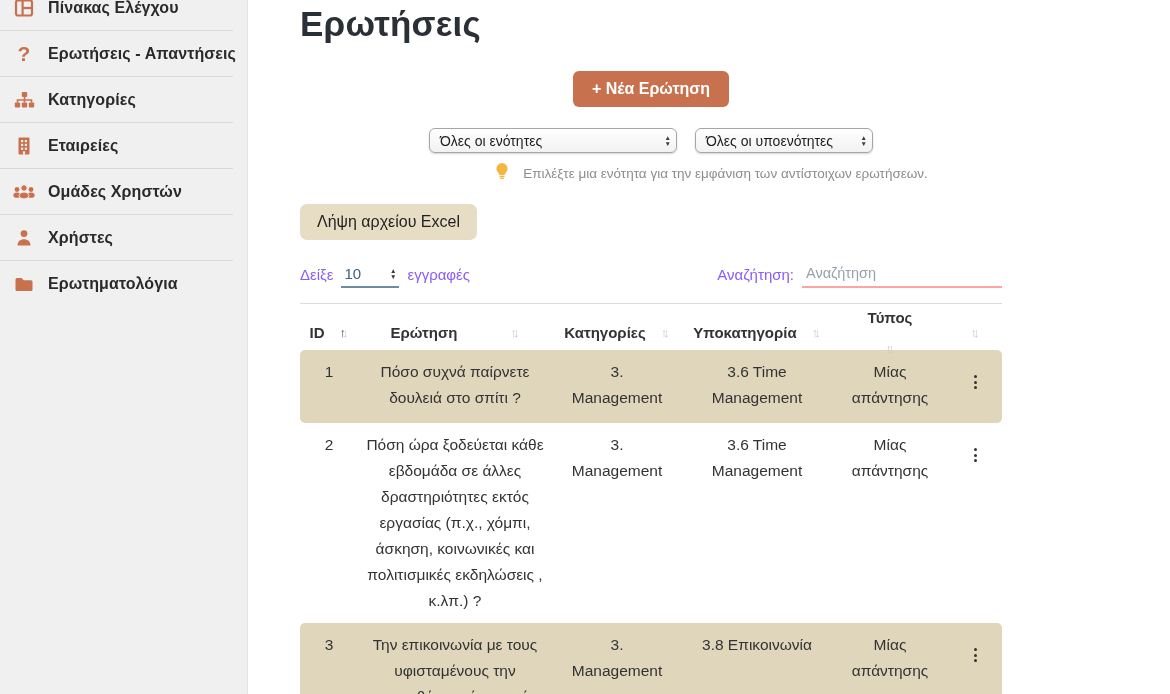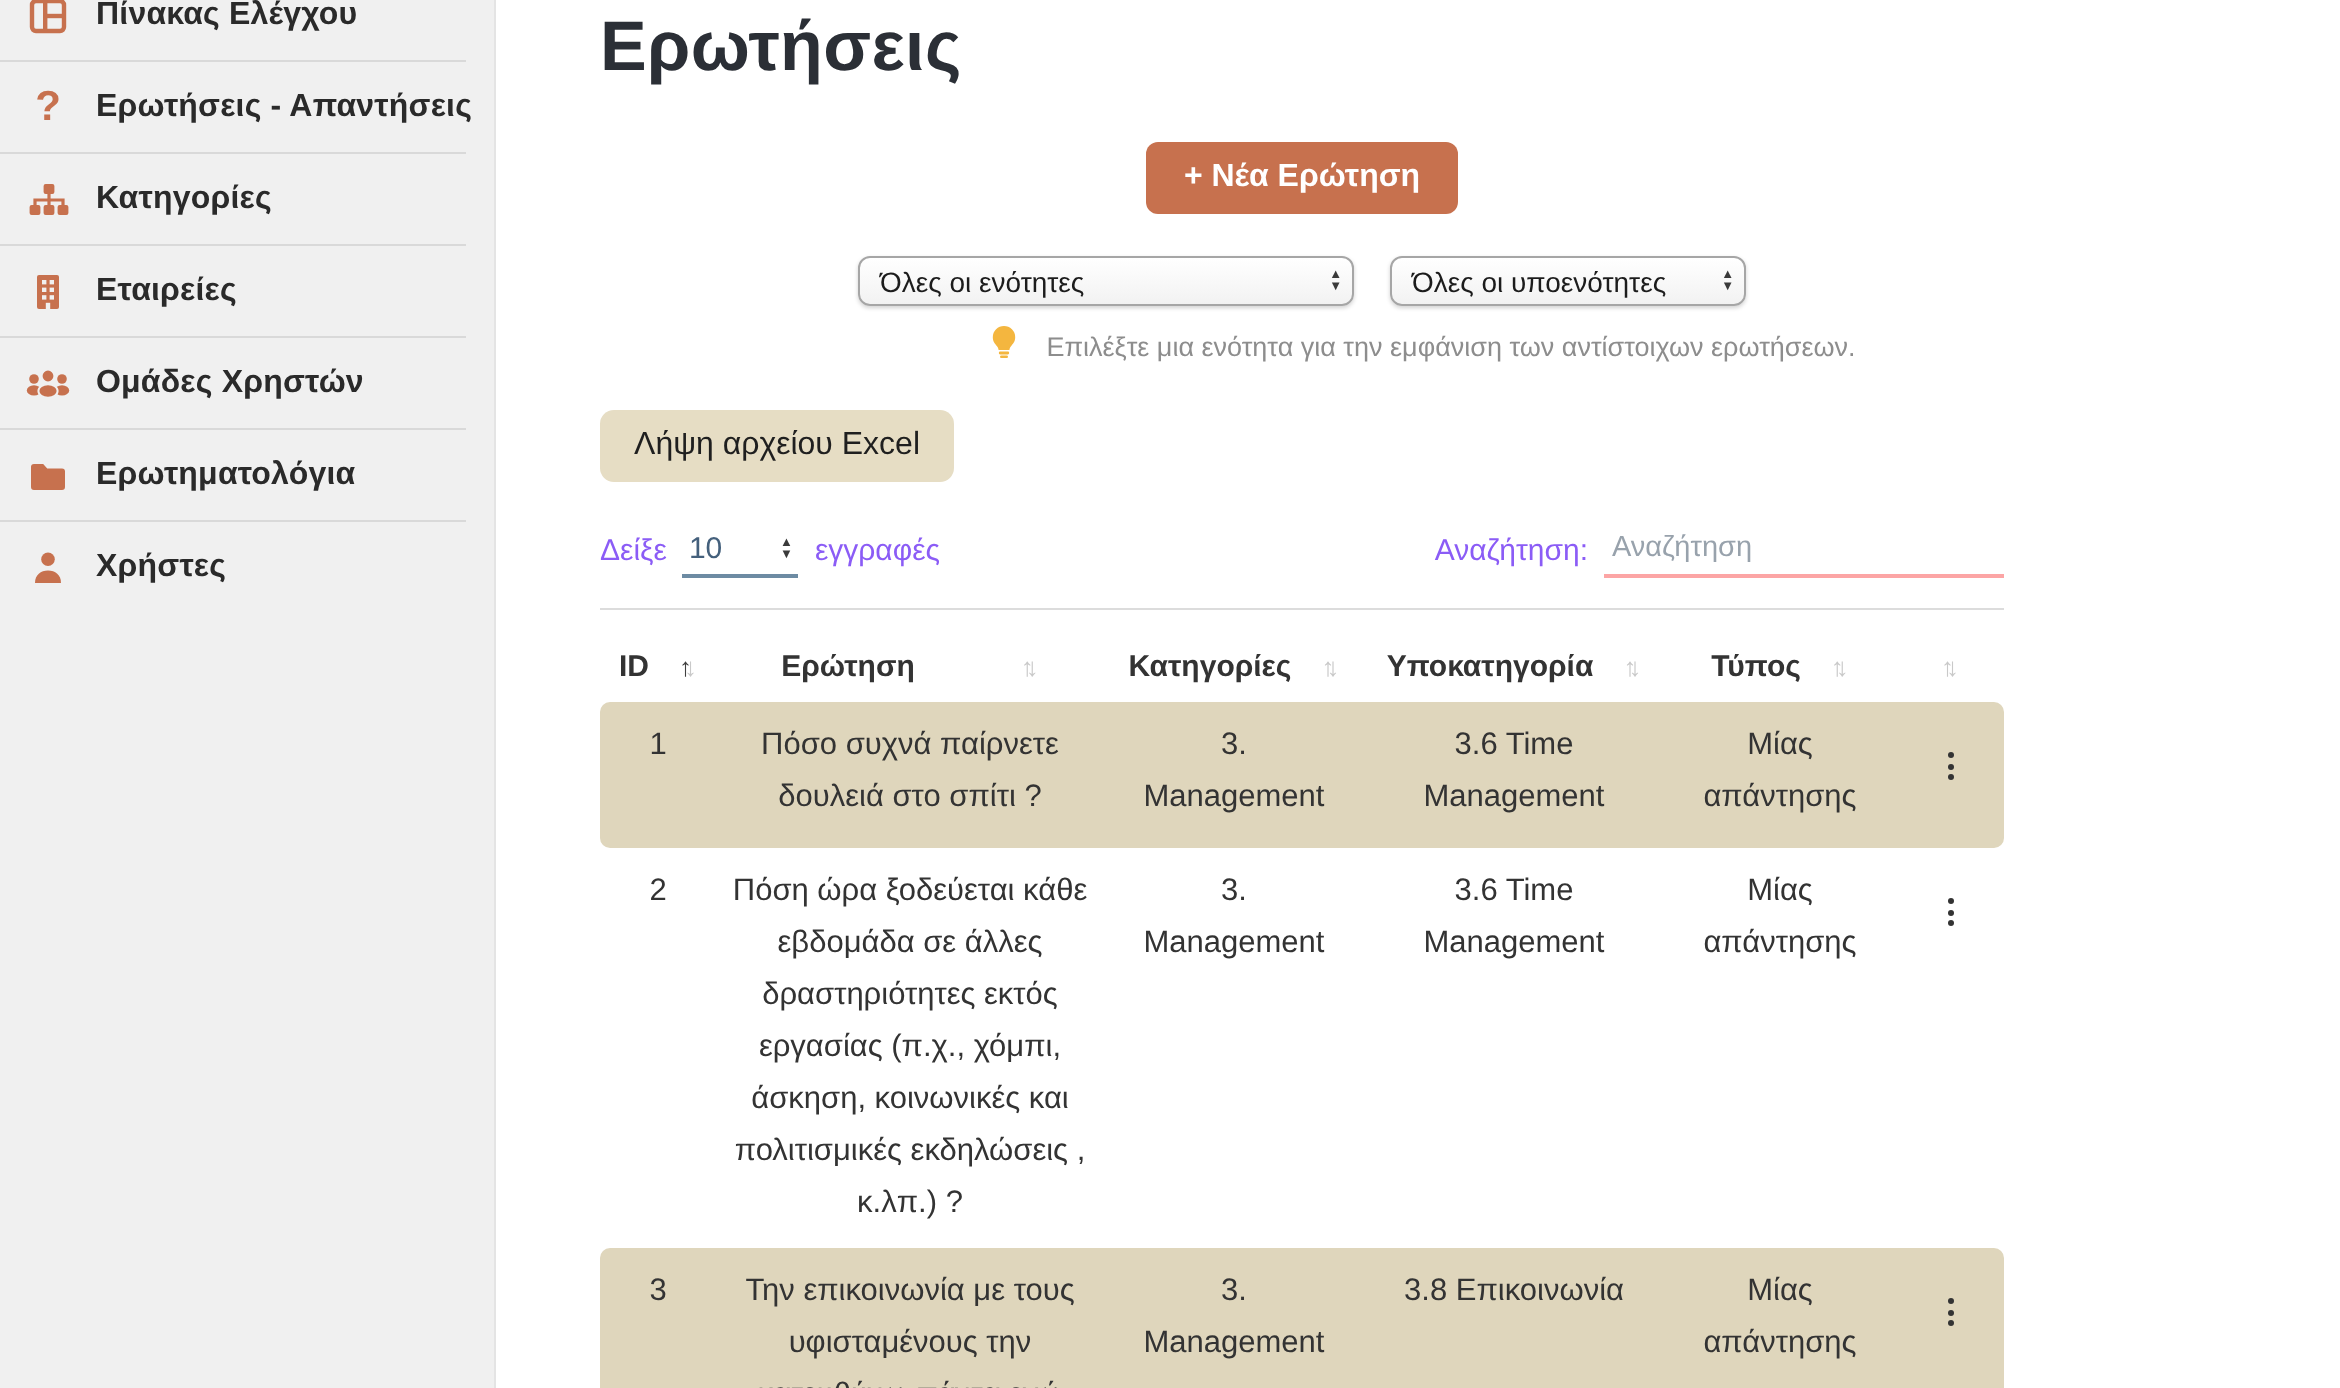--- a/index.html
+++ b/index.html
@@ -65,21 +65,21 @@
   .trow { display:flex; align-items:flex-start; padding:9px 0; font-size:15.5px; color:#333;
     line-height:26px; text-align:center; }
   .trow.striped { background:#dfd6bc; border-radius:5px; }
   .row-1 { min-height:73px; }
   .row-3 { min-height:120px; }
 
   .c-id   { width:58px; }
   .c-q    { width:194px; padding:0 8px; }
   .c-cat  { width:130px; padding:0 16px; }
   .c-sub  { width:150px; padding:0 16px; }
-  .c-type { width:116px; padding:0 10px; }
+  .c-type { width:116px; padding:0 10px;flex-direction:column; }
   .c-act  { width:54px; display:flex; justify-content:center; }
 
   .dots { display:inline-flex; flex-direction:column; gap:2.5px; margin-top:12px; cursor:pointer; padding:4px; }
   .dots i { width:3px; height:3px; border-radius:50%; background:#333; }
 </style>
 </head>
 <body>
 
 <div class="app">
 
@@ -152,34 +152,34 @@
               <circle cx="12" cy="6" r="3.2" stroke="#f0f0f0" stroke-width="1"></circle>
               <ellipse cx="12" cy="13.5" rx="4.8" ry="3.4" stroke="#f0f0f0" stroke-width="1"></ellipse>
             </svg>
         </span>
         <span class="nav-label">Ομάδες Χρηστών</span>
       </div>
 
       <div class="nav-item">
         <span class="nav-icon">
           <svg width="20" height="20" viewBox="0 0 20 20" fill="#c7714e">
-              <path d="M1.5 5.5 a1.5 1.5 0 0 1 1.5-1.5 h4.6 l2 2.3 h7.4 a1.5 1.5 0 0 1 1.5 1.5 v7.7 a1.5 1.5 0 0 1-1.5 1.5 h-14 a1.5 1.5 0 0 1-1.5-1.5 z"></path>
-            </svg>
-        </span>
-        <span class="nav-label">Ερωτηματολόγια</span>
-      </div>
-
-      <div class="nav-item">
-        <span class="nav-icon">
-          <svg width="20" height="20" viewBox="0 0 20 20" fill="#c7714e">
               <circle cx="10" cy="5.6" r="3.4"></circle>
               <path d="M3.5 17.5 c0-4 2.9-6.2 6.5-6.2 s6.5 2.2 6.5 6.2 z"></path>
             </svg>
         </span>
         <span class="nav-label">Χρήστες</span>
+      </div>
+
+      <div class="nav-item">
+        <span class="nav-icon">
+          <svg width="20" height="20" viewBox="0 0 20 20" fill="#c7714e">
+              <path d="M1.5 5.5 a1.5 1.5 0 0 1 1.5-1.5 h4.6 l2 2.3 h7.4 a1.5 1.5 0 0 1 1.5 1.5 v7.7 a1.5 1.5 0 0 1-1.5 1.5 h-14 a1.5 1.5 0 0 1-1.5-1.5 z"></path>
+            </svg>
+        </span>
+        <span class="nav-label">Ερωτηματολόγια</span>
       </div>
 
     </nav>
   </aside>
 
   <main class="main">
     <div class="container">
 
       <h1 class="page-title">Ερωτήσεις</h1>
 

